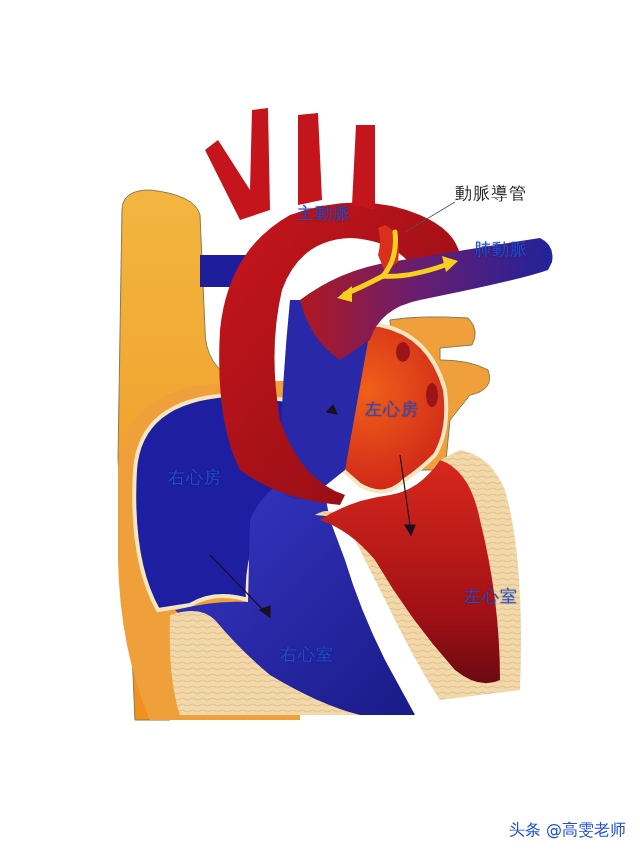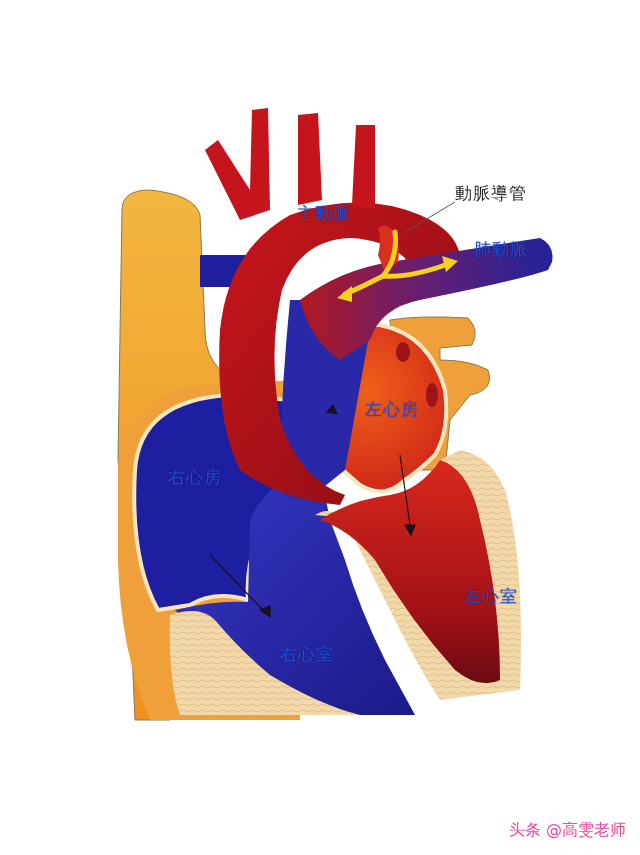--- a/index.html
+++ b/index.html
@@ -3,21 +3,21 @@
 <meta charset="utf-8">
 <style>
   html, body { margin: 0; padding: 0; background: #ffffff; }
   body { width: 640px; height: 855px; position: relative; overflow: hidden;
          font-family: "DejaVu Sans", "Liberation Sans", sans-serif; }
   #diagram { position: absolute; left: 0; top: 0; width: 640px; height: 855px; }
   .label { position: absolute; color: #1d4ed8; font-size: 17px; letter-spacing: 1px;
            white-space: nowrap; text-shadow: 0 0 2px rgba(0,0,0,0.35); }
   .label-dark { position: absolute; color: #222222; font-size: 17px; letter-spacing: 1px;
                 white-space: nowrap; font-weight: normal; }
-  .watermark { position: absolute; right: 14px; bottom: 14px; color: #ec4899; font-size: 16px;
+  .watermark { position: absolute; right: 14px; bottom: 14px; color: #1d4ed8; font-size: 16px;
                white-space: nowrap; text-align: right; }
 </style>
 </head>
 <body>
 
 <svg id="diagram" viewBox="0 0 640 855" xmlns="http://www.w3.org/2000/svg">
   <defs>
     <linearGradient id="gPA" x1="0" y1="0" x2="1" y2="0">
       <stop offset="0" stop-color="#b01820"></stop>
       <stop offset="0.45" stop-color="#6a1e6e"></stop>

